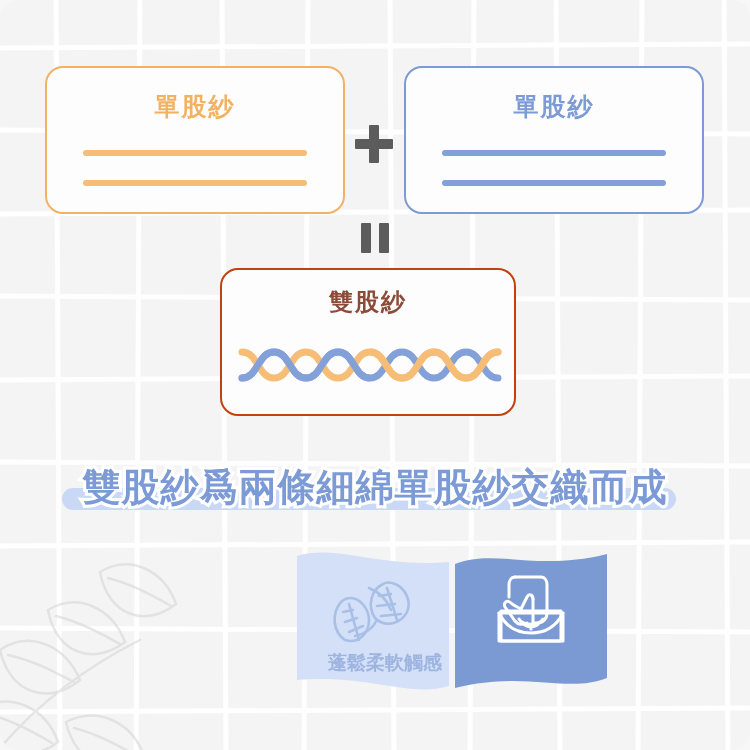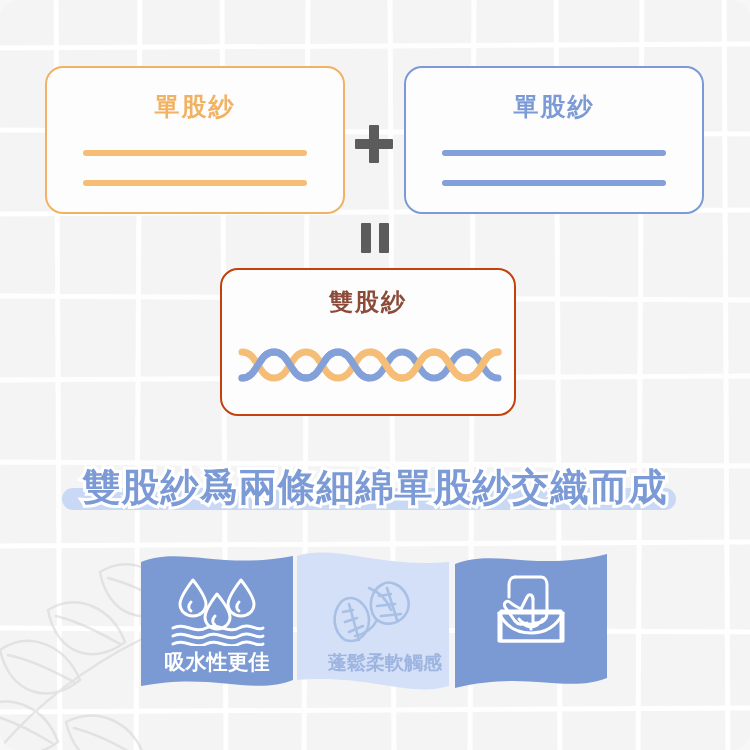--- a/index.html
+++ b/index.html
@@ -301,41 +301,20 @@
       </g>
       <use href="#waveA" stroke="#83a0d8" stroke-width="7" fill="none" stroke-linecap="round" opacity="0.0"></use>
     </svg>
   </div>
 
   <div id="headline-wrap">
     <div id="headline-bar"></div>
     <div id="headline-text">雙股紗爲兩條細綿單股紗交織而成</div>
   </div>
 
-  <div class="banner" id="banner-0">
-    <svg class="banner-svg" viewBox="0 0 152 140" preserveAspectRatio="none">
-      <path d="M 0 10 C 40 -6 80 18 152 4 L 152 128 C 112 144 72 120 0 134 Z" fill="#7b9ad4"></path>
-    </svg>
-    <div class="banner-icon">
-      <svg width="100" height="72" viewBox="0 0 100 72">
-        <g fill="none" stroke="#ffffff" stroke-width="3" stroke-linecap="round" stroke-linejoin="round">
-          <path d="M 26 6 C 26 6 13 22 13 30 C 13 37 19 42 26 42 C 33 42 39 37 39 30 C 39 22 26 6 26 6 Z"></path>
-          <path d="M 24 28 C 21 31 21 35 24 37"></path>
-          <path d="M 74 6 C 74 6 61 22 61 30 C 61 37 67 42 74 42 C 81 42 87 37 87 30 C 87 22 74 6 74 6 Z"></path>
-          <path d="M 72 28 C 69 31 69 35 72 37"></path>
-          <path d="M 50 20 C 50 20 38 35 38 43 C 38 50 44 55 50 55 C 57 55 63 50 63 43 C 63 35 50 20 50 20 Z"></path>
-          <path d="M 48 42 C 45 45 45 49 48 51"></path>
-          <path d="M 6 54 C 17 48 28 60 39 54 C 50 48 61 60 72 54 C 83 48 90 58 96 54"></path>
-          <path d="M 6 62 C 17 56 28 68 39 62 C 50 56 61 68 72 62 C 83 56 90 66 96 62"></path>
-          <path d="M 6 70 C 17 64 28 76 39 70 C 50 64 61 76 72 70 C 83 64 90 74 96 70"></path>
-        </g>
-      </svg>
-    </div>
-    <div class="banner-label dark">吸水性更佳</div>
-  </div>
 
   <div class="banner" id="banner-1">
     <svg class="banner-svg" viewBox="0 0 152 140" preserveAspectRatio="none">
       <path d="M 0 4 C 40 -8 80 16 152 10 L 152 134 C 112 146 72 122 0 128 Z" fill="#d3e0f7"></path>
     </svg>
     <div class="banner-icon">
       <svg width="96" height="72" viewBox="0 0 96 72">
         <g fill="none" stroke="#a8bfe6" stroke-width="2.6" stroke-linecap="round" stroke-linejoin="round">
           <path d="M 16 28 C 6 40 8 58 20 66 C 33 70 44 60 44 46 C 44 34 34 24 26 24 C 21 24 18 26 16 28 Z"></path>
           <path d="M 24 30 L 34 66"></path>

